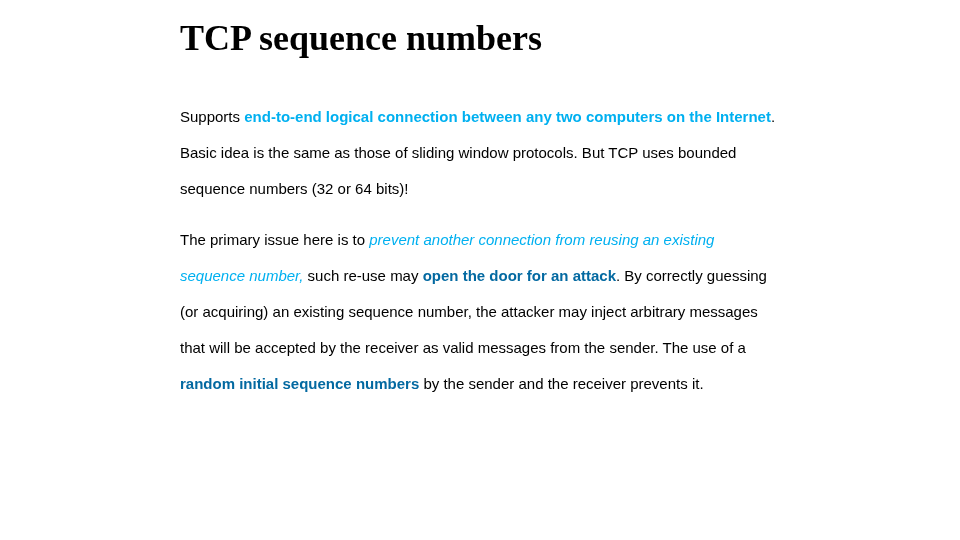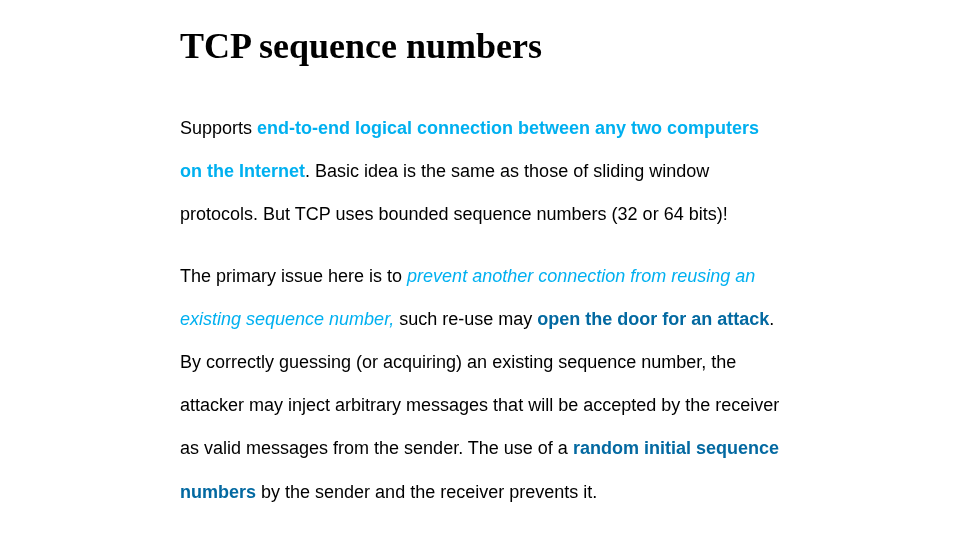--- a/index.html
+++ b/index.html
@@ -10,32 +10,32 @@
     background: #fff;
     font-family: Arial, Helvetica, sans-serif;
     color: #000;
     overflow: hidden;
   }
   .slide {
     position: relative;
     width: 960px;
     height: 540px;
     box-sizing: border-box;
-    padding: 20px 180px 20px 180px;
+    padding: 12px 180px 20px 180px;
   }
   .title {
     font-family: "Comic Sans MS", "Comic Sans", cursive;
     font-size: 36px;
     font-weight: bold;
     color: #000;
     margin: 0 0 40px 0;
     padding-top: 5px;
   }
   .body {
-    font-size: 18px;
+    font-size: 15px;
     line-height: 2.4;
     color: #000;
   }
   .em-blue {
     color: #00b0f0;
     font-weight: bold;
   }
   .em-blue-italic {
     color: #00b0f0;
     font-style: italic;

